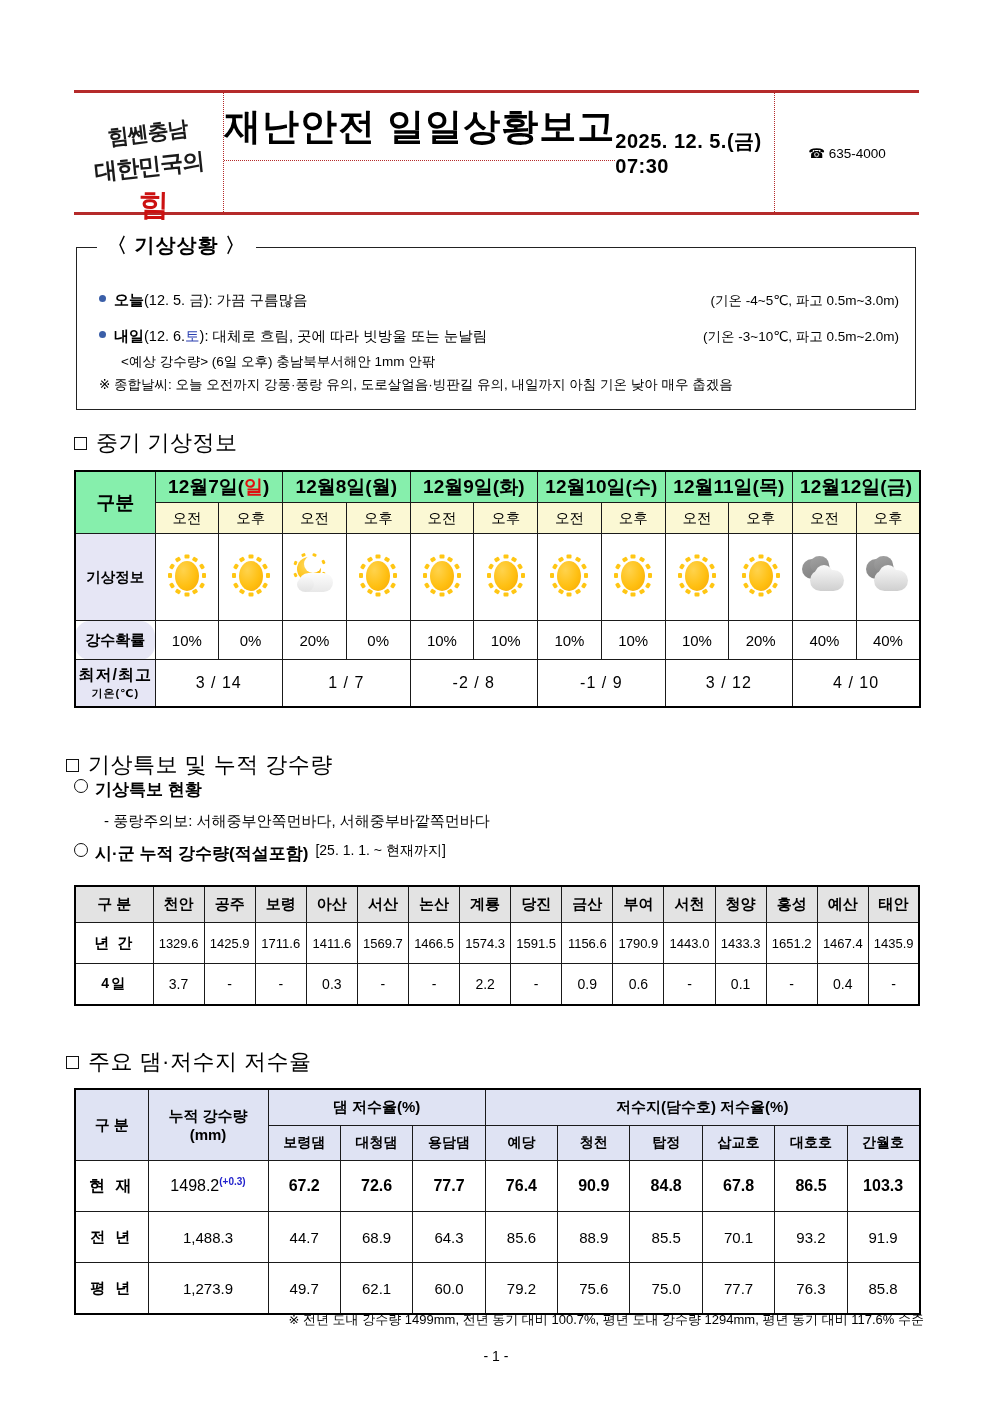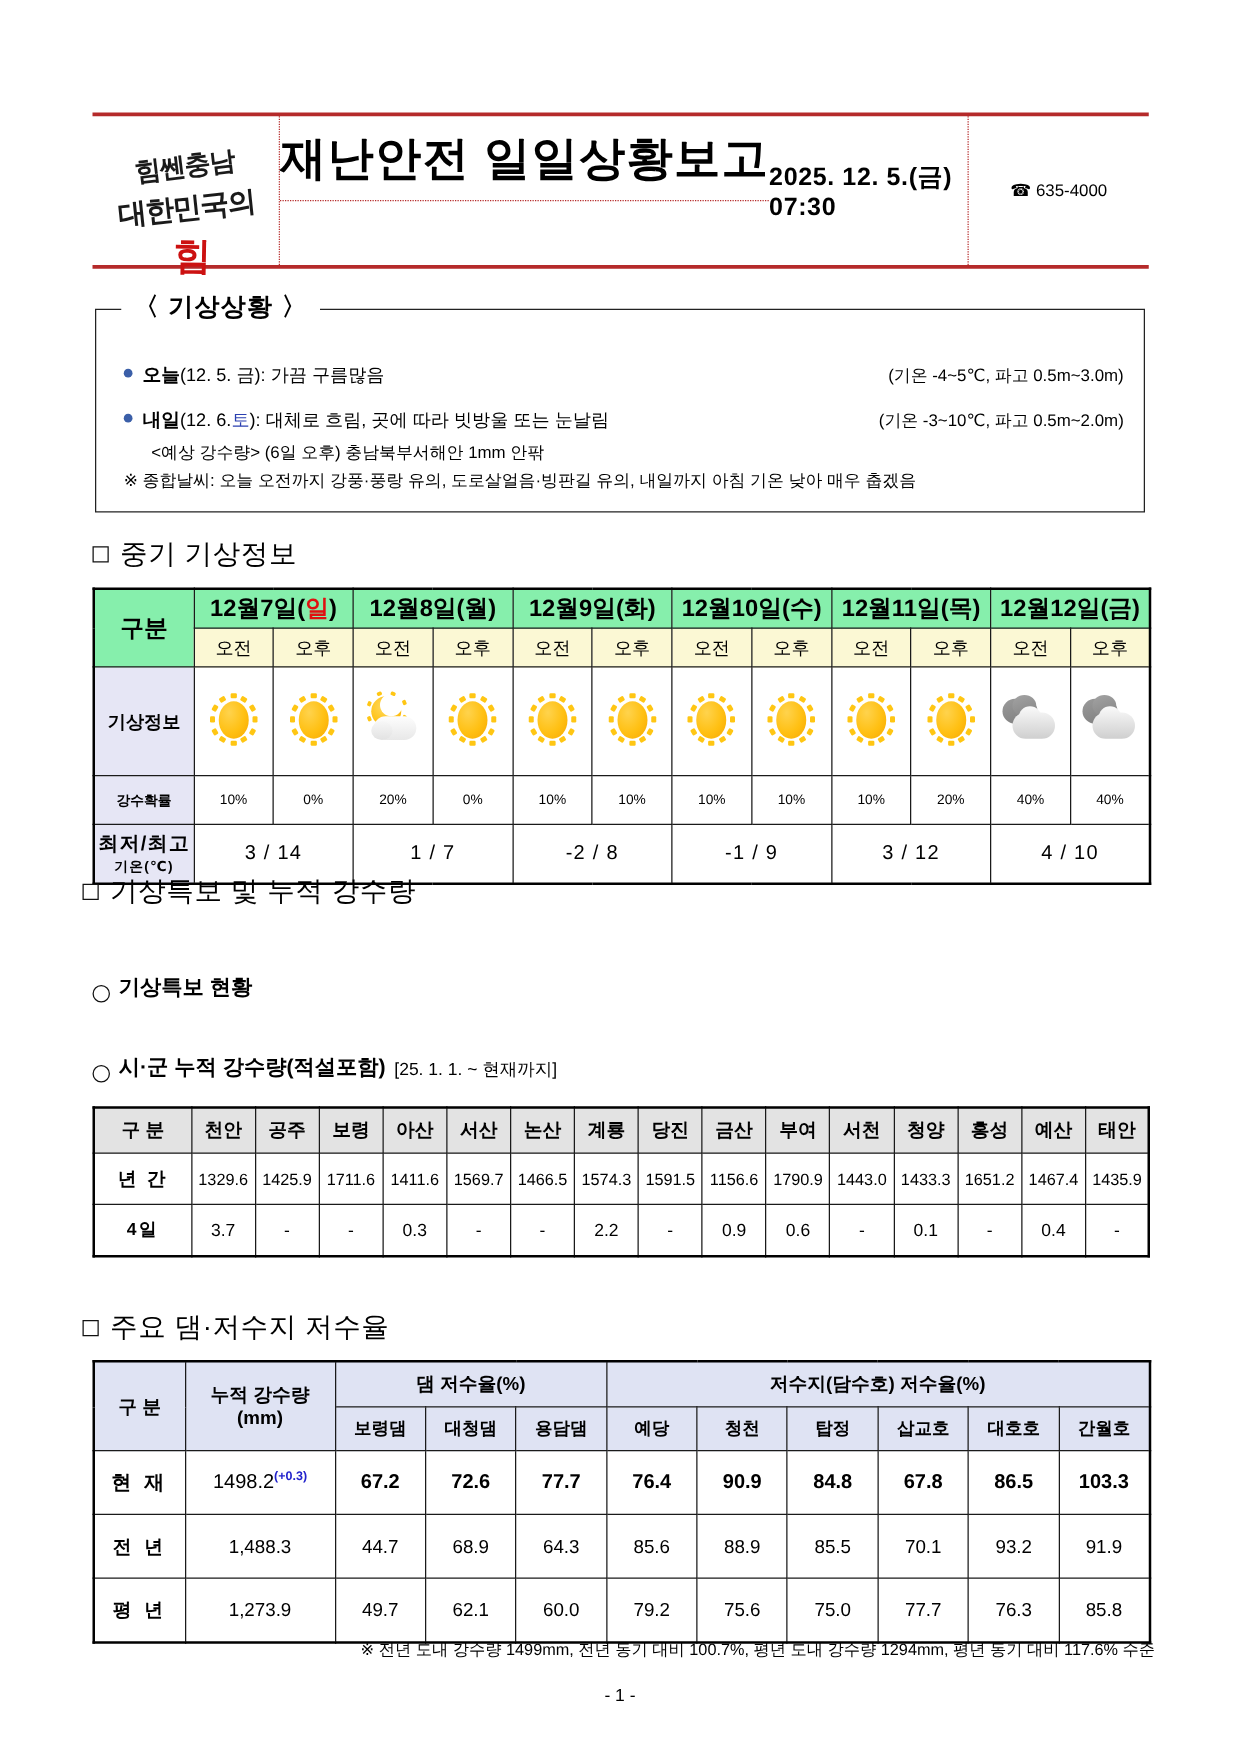--- a/index.html
+++ b/index.html
@@ -198,21 +198,21 @@
     width: 13px; height: 13px;
     border: 1.8px solid #111;
     display: inline-block;
     box-sizing: border-box;
   }
   .sub-h {
     position: absolute;
     font-size: 17px;
     font-weight: bold;
     display: flex;
-    align-items: flex-end;
+    align-items: flex-start;
     gap: 7px;
   }
   .circ {
     width: 12px; height: 12px;
     border: 1.6px solid #111;
     border-radius: 50%;
     display: inline-block;
     position: relative;
     top: 1px;
   }
@@ -253,21 +253,21 @@
     background: #fbf8d4;
     font-size: 14.5px;
   }
   .t-mid .rowlbl {
     background: #e6e6f5;
     font-weight: bold;
     font-size: 14.5px;
   }
   .t-mid .r-icon td { height: 84px; }
   .t-mid .r-temp td { height: 44px; font-size: 16px; letter-spacing: 1px; }
-  .t-mid .r-prob td { height: 36px; font-size: 11px; }
+  .t-mid .r-prob td { height: 36px; font-size: 15px; border-radius: 15px; }
   .red { color: #e01010; }
 
   
   .wi { display: inline-block; position: relative; }
   .ic-sun {
     width: 42px; height: 42px;
   }
   .ic-sun .core {
     position: absolute; left: 9px; top: 6px;
     width: 24px; height: 30px;
@@ -516,30 +516,31 @@
         <td colspan="2">3 / 14</td>
         <td colspan="2">1 / 7</td>
         <td colspan="2">-2 / 8</td>
         <td colspan="2">-1 / 9</td>
         <td colspan="2">3 / 12</td>
         <td colspan="2">4 / 10</td>
       </tr>
     </tbody>
   </table>
 
-  <div class="sec-h" style="left:66px; top:698px;">
+  <div class="sec-h" style="left:66px; top:750px;">
     <span class="sq"></span>
     <span>기상특보 및 누적 강수량</span>
   </div>
 
   <div class="sub-h" style="left:74px; top:778px;">
     <span class="circ"></span>
     <span>기상특보 현황</span>
   </div>
 
+  <div class="dash-line" style="left:104px; top:812px;">- 풍랑주의보: 서해중부안쪽먼바다, 서해중부바깥쪽먼바다</div>
 
   <div class="sub-h" style="left:74px; top:842px;">
     <span class="circ"></span>
     <span>시·군 누적 강수량(적설포함)</span>
     <span class="range">[25. 1. 1. ~ 현재까지]</span>
   </div>
 
   <table class="t-rain">
     <colgroup>
       <col style="width:78px">

